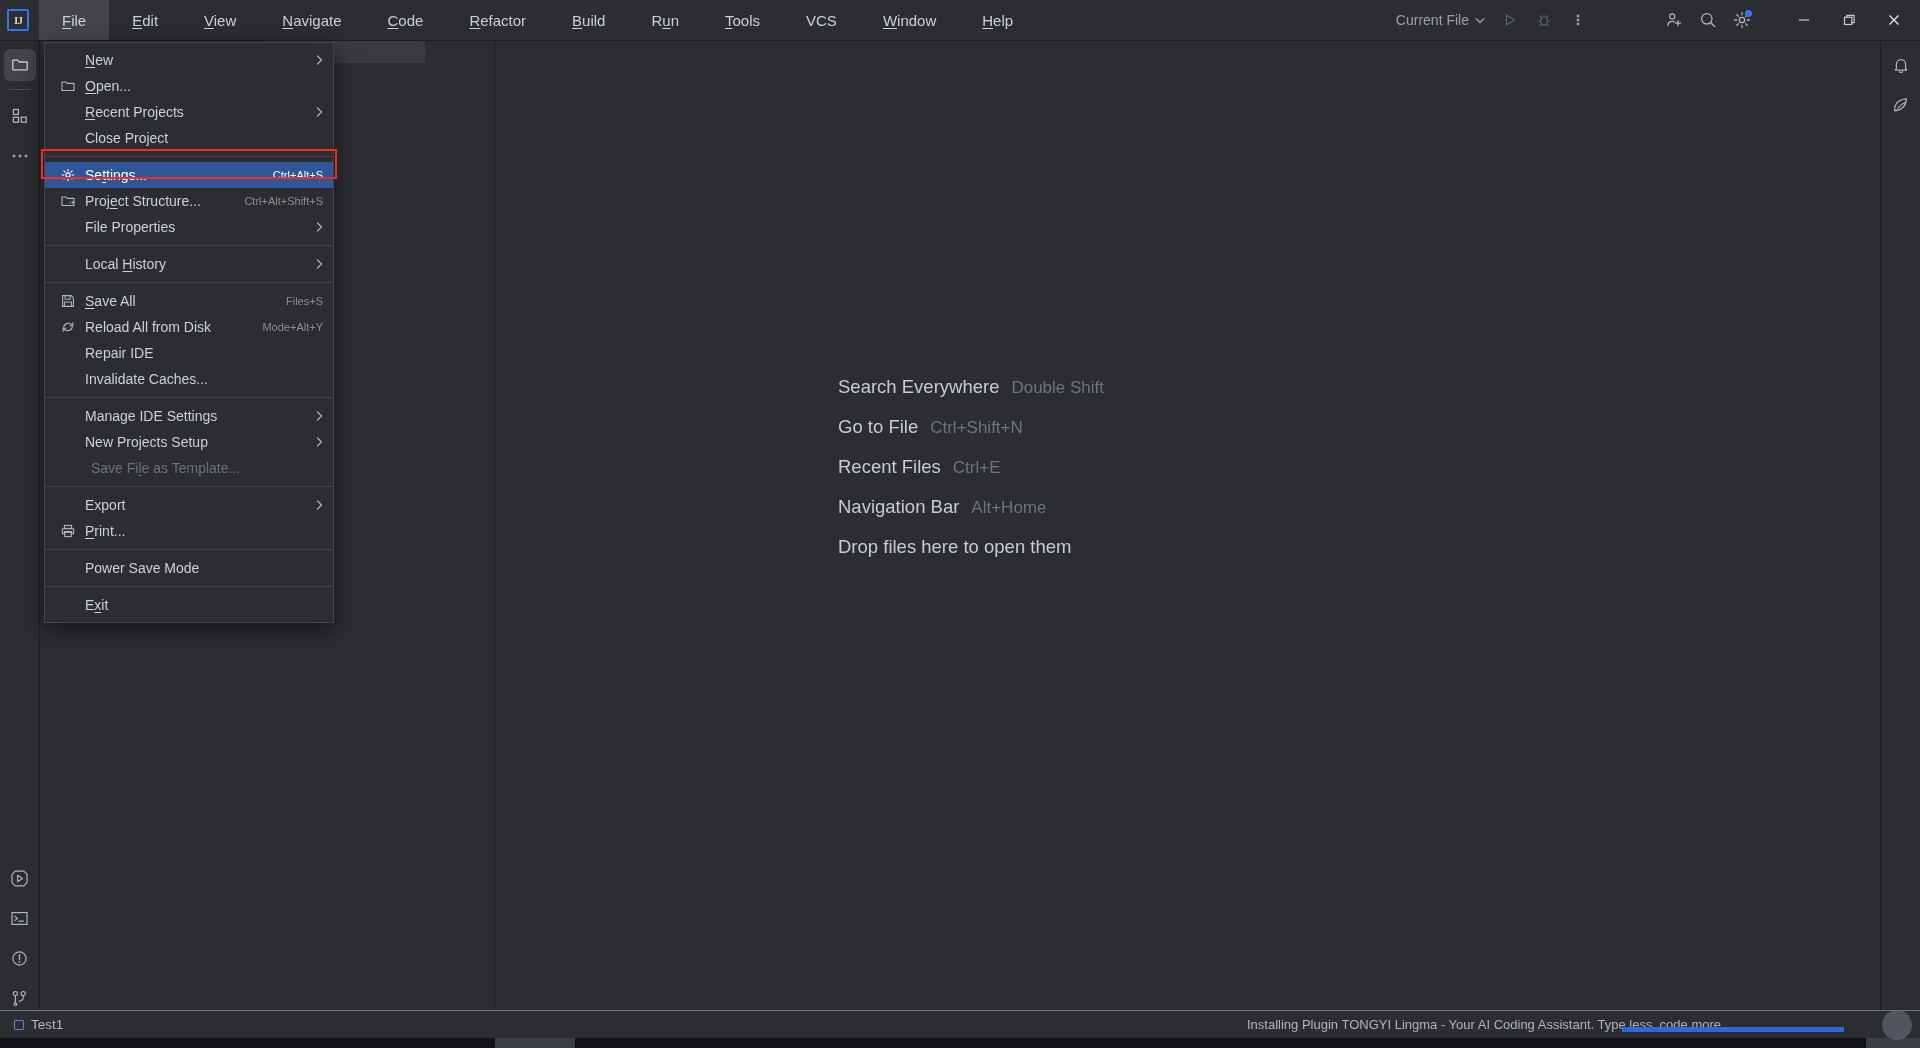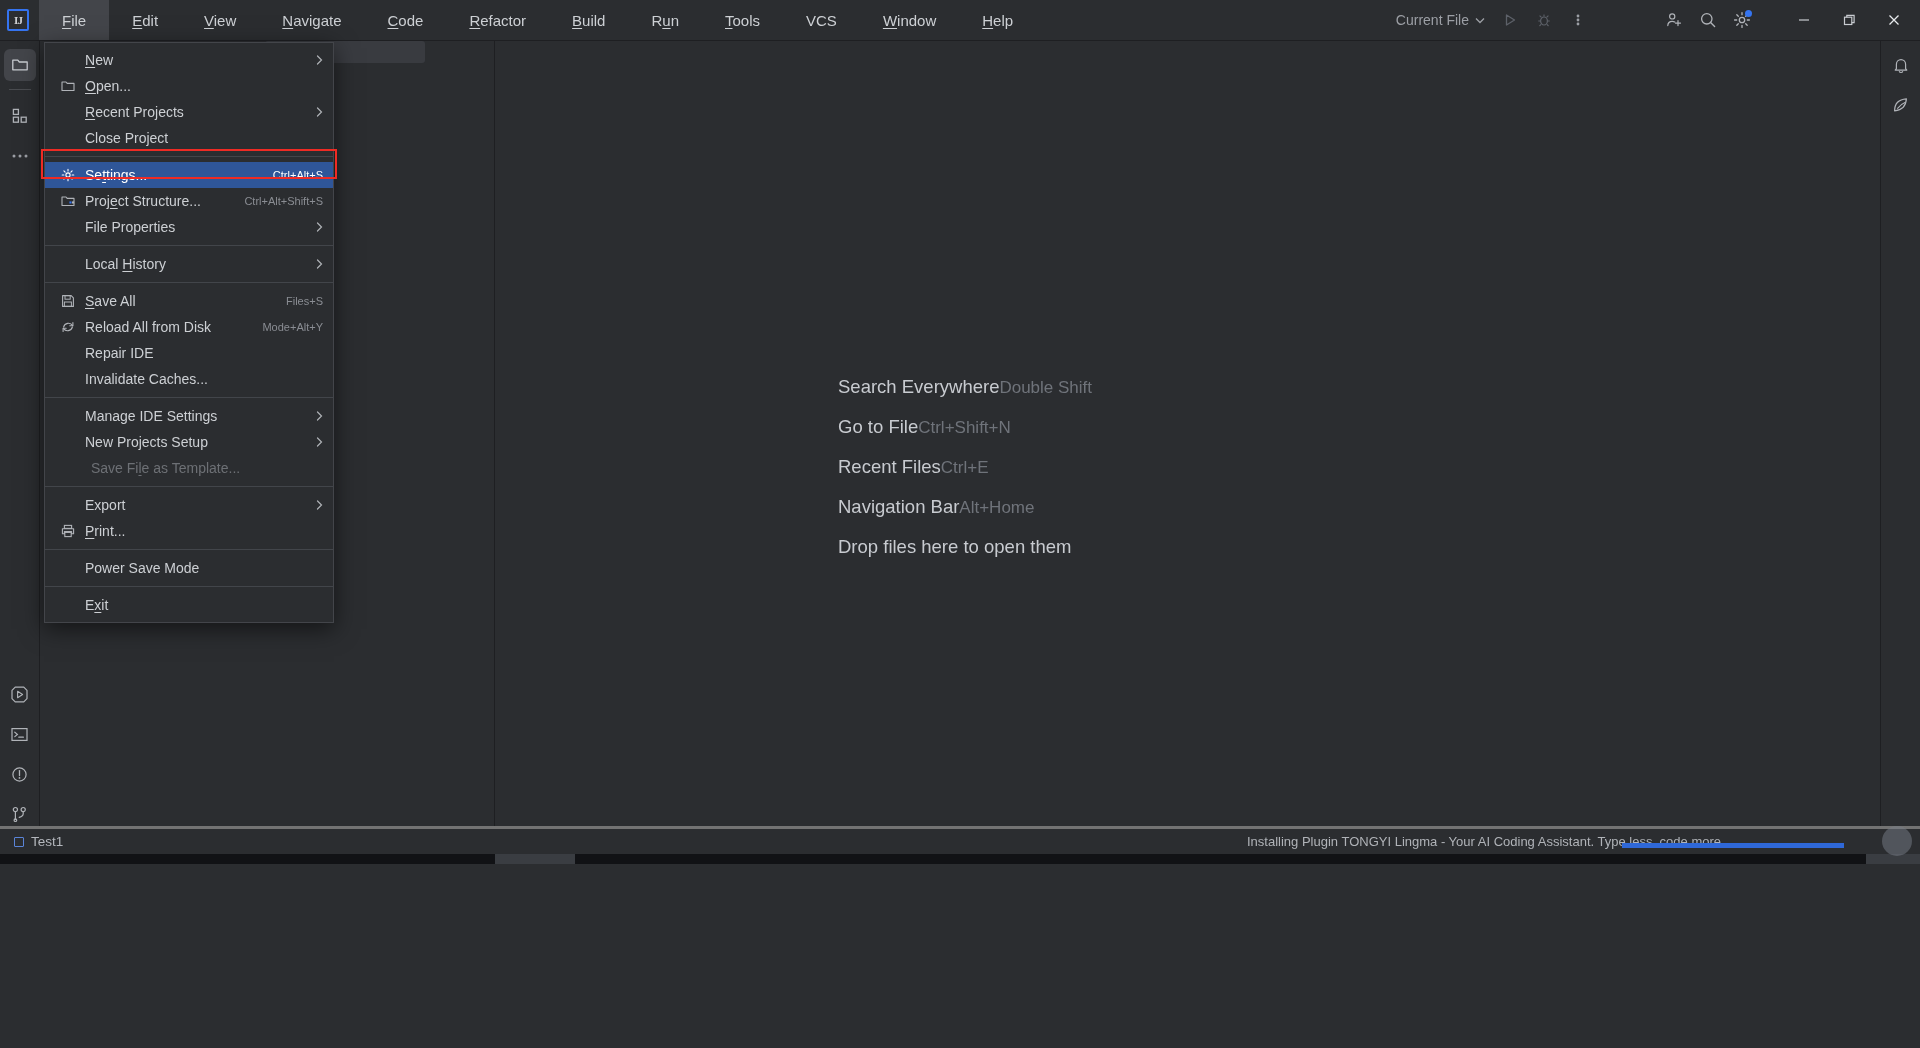--- a/index.html
+++ b/index.html
@@ -3,21 +3,21 @@
 <meta charset="utf-8">
 <style>
   * { box-sizing: border-box; margin: 0; padding: 0; }
   html, body {
     width: 1920px; height: 1048px;
     background: #2b2d30;
     font-family: "Liberation Sans", "DejaVu Sans", sans-serif;
     overflow: hidden;
     -webkit-font-smoothing: antialiased;
   }
-  #app { position: relative; width: 1920px; height: 864px; border-radius: 28px; }
+  #app { position: relative; width: 1920px; height: 1048px; border-radius: 28px; }
 
   
   .titlebar {
     position: absolute; left: 0; top: 0; width: 1920px; height: 41px;
     background: #2b2d30;
     display: flex; align-items: center;
     border-bottom: 1px solid #1e1f22;
   }
   .ij-logo {
     width: 22px; height: 22px; margin-left: 7px; margin-right: 10px;
@@ -84,36 +84,36 @@
 
   
   .editor {
     position: absolute; left: 496px; top: 41px; right: 40px; bottom: 28px;
     background: #2b2d30;
   }
   .welcome {
     position: absolute; left: 342px; top: 335px;
     display: flex; flex-direction: column; gap: 18px;
   }
-  .wrow { display: flex; align-items: baseline; white-space: nowrap; }
+  .wrow { display: flex; align-items: baseline; gap: 12px; white-space: nowrap; }
   .wlabel { font-size: 18.5px; color: #c8cbd0; }
   .wkey { font-size: 17px; color: #6f737a; }
 
   
   .rrail {
     position: absolute; right: 0; top: 41px; width: 40px; bottom: 28px;
     background: #2b2d30; border-left: 1px solid #1e1f22;
     display: flex; flex-direction: column; align-items: center;
   }
 
   
   .statusbar {
     position: absolute; left: 0; right: 0; bottom: 10px; height: 28px;
     background: #2b2d30; display: flex; align-items: center;
-    border-top: 3px solid #737373;
+    border-top: 1px solid #737373;
   }
   .status-left { display: flex; align-items: center; gap: 7px; margin-left: 14px; }
   .status-proj { font-size: 13.5px; color: #b4b7bd; }
   .status-sq {
     width: 10px; height: 10px; border: 1.6px solid #5a84d8; border-radius: 1px;
   }
   .status-center {
     position: absolute; left: 1247px; font-size: 13px; color: #b0b3b8; white-space: nowrap;
   }
   .taskbar-strip {

